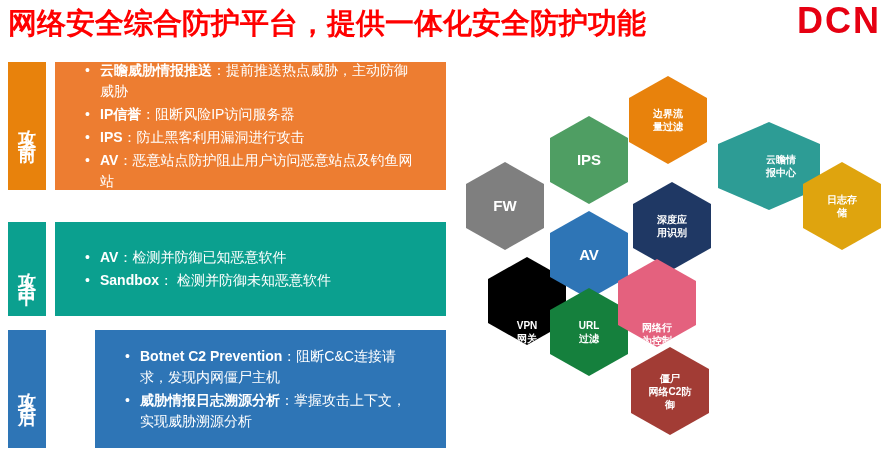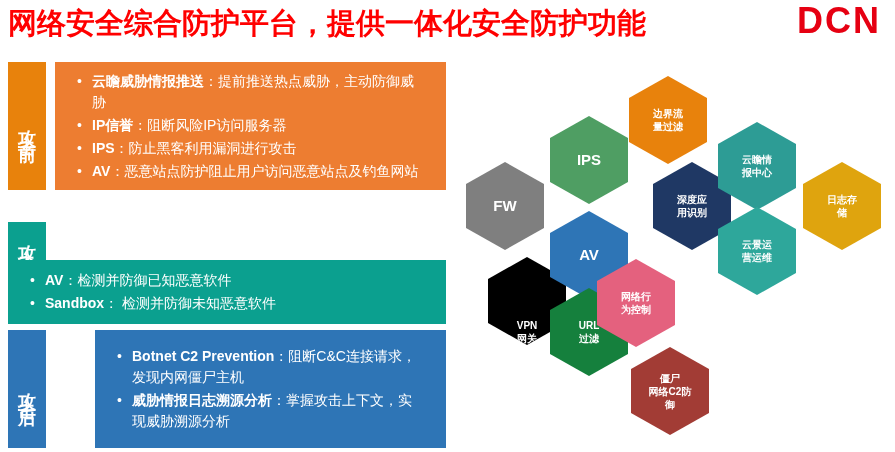--- a/index.html
+++ b/index.html
@@ -13,21 +13,21 @@
   .section-label{
     flex:0 0 38px;width:38px;margin-right:9px;color:#fff;font-weight:bold;font-size:18px;
     display:flex;align-items:center;justify-content:center;
     writing-mode:vertical-rl;text-orientation:upright;letter-spacing:7px;
   }
   .section-box{
     flex:1;color:#fff;display:flex;flex-direction:column;justify-content:center;
     padding:8px 16px 8px 12px;box-sizing:border-box;
   }
   ul.bullet-list{list-style:none;margin:0;padding:0;}
-  ul.bullet-list li{position:relative;padding-left:17px;font-size:14px;line-height:1.5;margin:2px 8px;}
+  ul.bullet-list li{position:relative;padding-left:17px;font-size:14px;line-height:1.5;margin:2px 16px;}
   ul.bullet-list li::before{content:"\2022";position:absolute;left:2px;}
   .term{font-weight:bold;}
 
   .hex-layer{position:absolute;inset:0;}
   .hex{
     position:absolute;width:78px;height:88px;
     clip-path:polygon(50% 0,100% 25%,100% 75%,50% 100%,0 75%,0 25%);
     display:flex;flex-direction:column;align-items:center;justify-content:center;
     color:#fff;font-weight:bold;font-size:10px;line-height:1.3;text-align:center;
   }
@@ -47,21 +47,21 @@
     <div class="section-box" style="background: rgb(237, 125, 49);">
       <ul class="bullet-list">
           <li><span class="term">云瞻威胁情报推送</span>：提前推送热点威胁，主动防御威胁</li>
           <li><span class="term">IP信誉</span>：阻断风险IP访问服务器</li>
           <li><span class="term">IPS</span>：防止黑客利用漏洞进行攻击</li>
           <li><span class="term">AV</span>：恶意站点防护阻止用户访问恶意站点及钓鱼网站</li>
         </ul>
     </div>
   </div>
 
-  <div class="section" style="top:222px;height:94px;flex-direction:column;">
+  <div class="section" style="top:222px;height:94px;">
     <div class="section-label" style="background: rgb(11, 160, 143);">攻击中</div>
     <div class="section-box" style="background: rgb(11, 160, 143);">
       <ul class="bullet-list">
           <li><span class="term">AV</span>：检测并防御已知恶意软件</li>
           <li><span class="term">Sandbox</span>： 检测并防御未知恶意软件</li>
         </ul>
     </div>
   </div>
 
   <div class="section" style="top:330px;height:118px;gap:40px;">
@@ -89,40 +89,36 @@
         <div class="hex-line">AV</div>
       </div>
       <div class="hex" style="background: #15803d; left: 550px; top: 288px;">
         <div class="hex-line">URL</div>
         <div class="hex-line">过滤</div>
       </div>
       <div class="hex" style="background: rgb(232, 130, 12); left: 629px; top: 76px;">
         <div class="hex-line">边界流</div>
         <div class="hex-line">量过滤</div>
       </div>
-      <div class="hex" style="background: rgb(31, 56, 100); left: 633px; top: 162px; margin-left: 20px;">
+      <div class="hex" style="background: rgb(31, 56, 100); left: 633px; top: 182px;">
         <div class="hex-line">深度应</div>
         <div class="hex-line">用识别</div>
       </div>
-      <div class="hex" style="background: rgb(228, 97, 126); left: 597px; top: 259px;">
+      <div class="hex" style="background: rgb(228, 97, 126); left: 618px; top: 259px; justify-content: flex-end;">
         <div class="hex-line">网络行</div>
         <div class="hex-line">为控制</div>
       </div>
       <div class="hex" style="background: rgb(162, 60, 53); left: 631px; top: 347px;">
         <div class="hex-line">僵尸</div>
         <div class="hex-line">网络C2防</div>
         <div class="hex-line">御</div>
       </div>
-      <div class="hex" style="background: rgb(45, 156, 149); left: 718px; top: 122px;">
+      <div class="hex" style="background: rgb(45, 156, 149); left: 718px; top: 122px; padding-left: 24px;">
         <div class="hex-line">云瞻情</div>
         <div class="hex-line">报中心</div>
-      </div>
-      <div class="hex" style="background: rgb(46, 167, 155); left: 718px; top: 207px;">
-        <div class="hex-line">云景运</div>
-        <div class="hex-line">营运维</div>
       </div>
       <div class="hex" style="background: rgb(223, 164, 14); left: 803px; top: 162px;">
         <div class="hex-line">日志存</div>
         <div class="hex-line">储</div>
       </div>
     </div>
 
 </div>
 
 </body></html>

